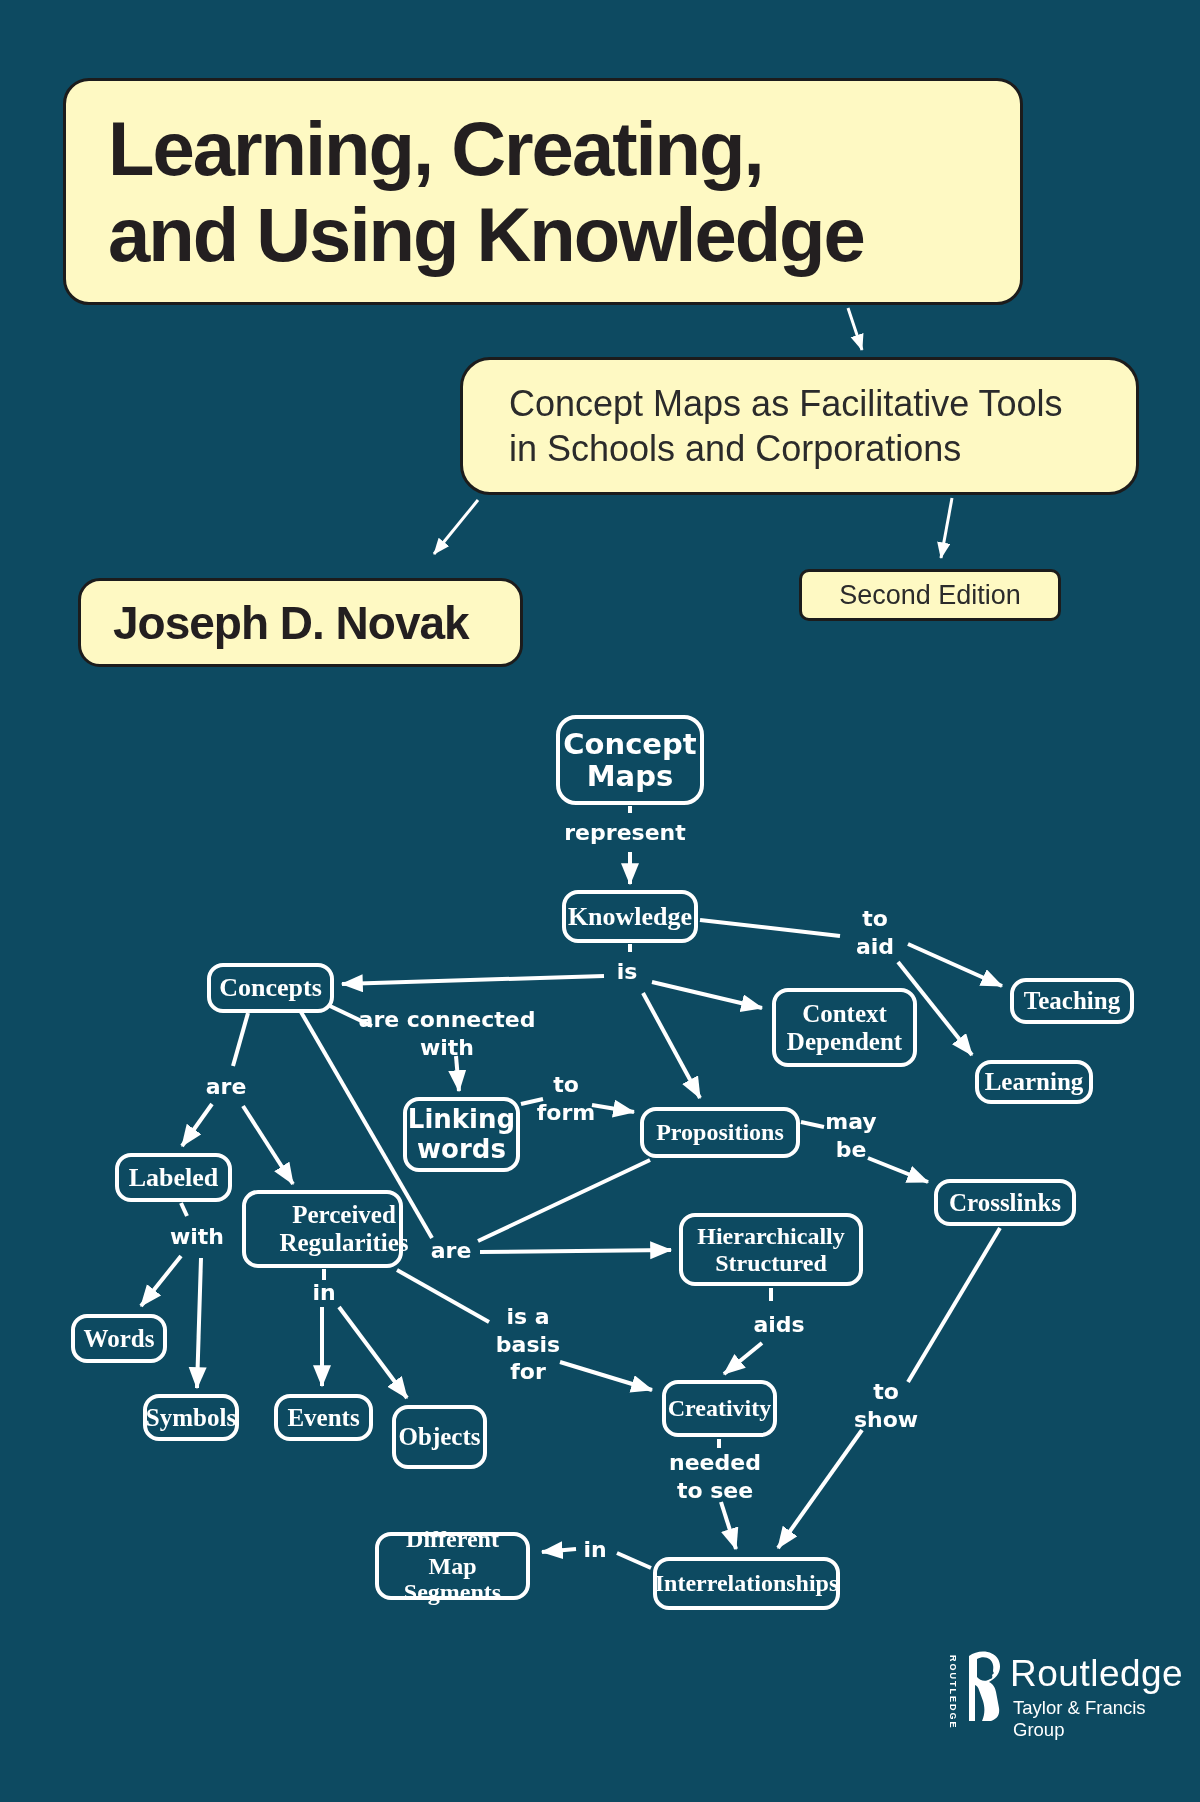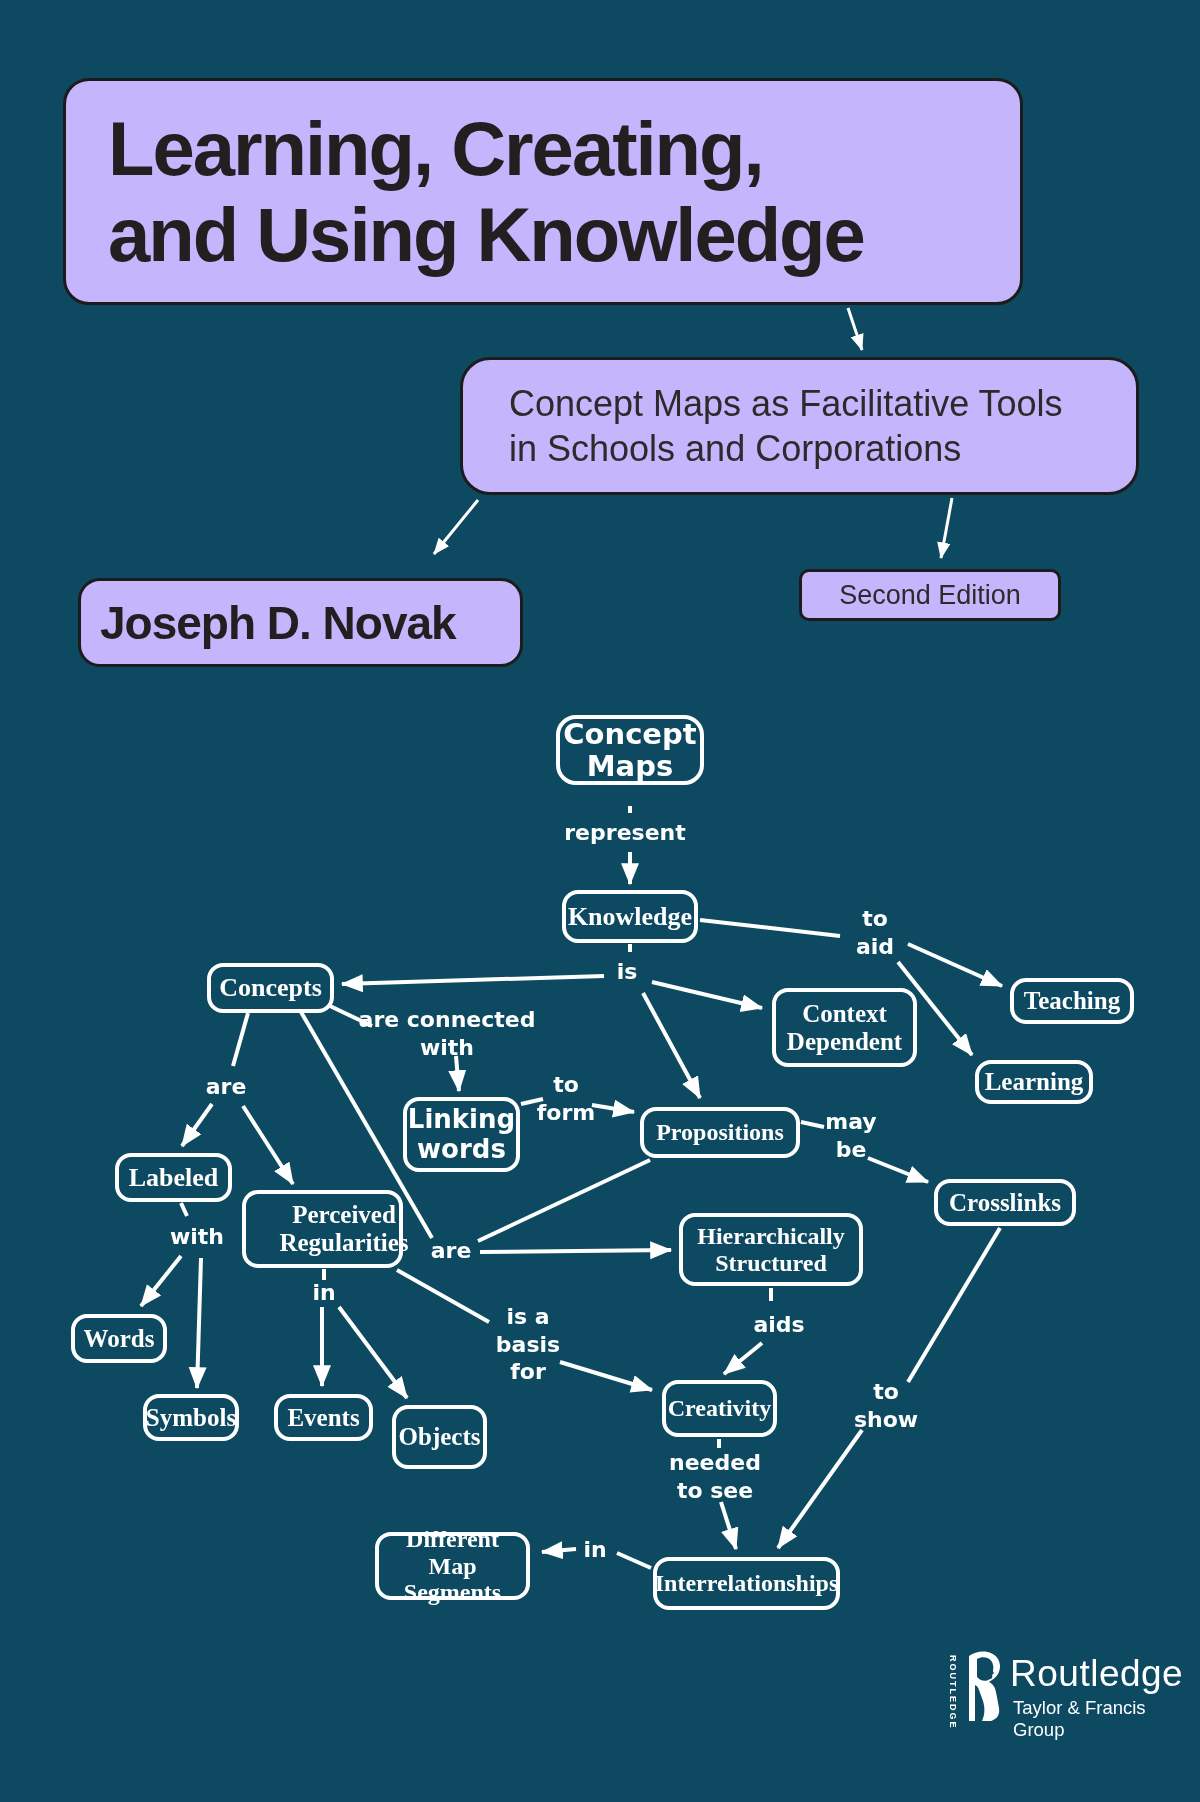--- a/index.html
+++ b/index.html
@@ -1,43 +1,43 @@
 <!DOCTYPE html>
 <html><head>
 <meta charset="utf-8">
 <style>
   html,body{margin:0;padding:0;background:#0D4A61;}
   .cover{position:relative;width:1200px;height:1802px;background:#0D4A61;overflow:hidden;
          font-family:"Liberation Sans",sans-serif;}
   .wires{position:absolute;left:0;top:0;width:1200px;height:1802px;z-index:1;}
 
   
-  .box{position:absolute;background:#c4b5fd;border:3px solid #1c1c1c;box-sizing:border-box;z-index:2;}
+  .box{position:absolute;background:#fef9c3;border:3px solid #1c1c1c;box-sizing:border-box;z-index:2;}
   .title-box{left:63px;top:78px;width:960px;height:227px;border-radius:26px;
              display:flex;align-items:center;}
   .title-text{padding-left:42px;font-size:76px;line-height:1.13;font-weight:bold;
               letter-spacing:-2px;color:#231f20;white-space:pre-line;}
   .subtitle-box{left:460px;top:357px;width:679px;height:138px;border-radius:30px;
                 display:flex;align-items:center;}
   .subtitle-text{padding-left:46px;font-size:36px;line-height:1.25;color:#2b2b2b;white-space:pre-line;}
   .author-box{left:78px;top:578px;width:445px;height:89px;border-radius:22px;
               display:flex;align-items:center;}
-  .author-text{padding-left:19px;font-size:46px;font-weight:bold;color:#231f20;letter-spacing:-1px;}
+  .author-text{padding-left:32px;font-size:46px;font-weight:bold;color:#231f20;letter-spacing:-1px;}
   .edition-box{left:799px;top:569px;width:262px;height:52px;border-radius:10px;
                display:flex;align-items:center;justify-content:center;}
   .edition-text{font-size:27px;color:#2b2b2b;}
 
   
   .node{position:absolute;box-sizing:border-box;border:4px solid #ffffff;border-radius:16px;
         color:#ffffff;display:flex;align-items:center;justify-content:center;text-align:center;
         white-space:pre-line;z-index:3;font-family:"Liberation Serif",serif;font-weight:bold;
         font-size:26px;line-height:1.12;background:#0D4A61;}
   .node.sans{font-family:"DejaVu Sans","Liberation Sans",sans-serif;}
 
-  #n-concept-maps{left:556px;top:715px;width:148px;height:70px;font-size:29px;border-radius:20px;}
+  #n-concept-maps{left:556px;top:715px;width:148px;height:90px;font-size:29px;border-radius:20px;}
   #n-knowledge{left:562px;top:890px;width:136px;height:53px;}
   #n-concepts{left:207px;top:963px;width:127px;height:50px;}
   #n-context-dependent{left:772px;top:988px;width:145px;height:79px;font-size:25px;}
   #n-teaching{left:1010px;top:978px;width:124px;height:46px;font-size:25px;}
   #n-learning{left:975px;top:1060px;width:118px;height:44px;font-size:25px;}
   #n-linking-words{left:403px;top:1097px;width:117px;height:75px;font-size:26px;}
   #n-propositions{left:640px;top:1107px;width:160px;height:51px;font-size:24px;}
   #n-crosslinks{left:934px;top:1179px;width:142px;height:47px;font-size:25px;}
   #n-labeled{left:115px;top:1153px;width:117px;height:49px;}
   #n-perceived-regularities{left:242px;top:1190px;width:161px;height:78px;font-size:25px;padding-left:43px;}

